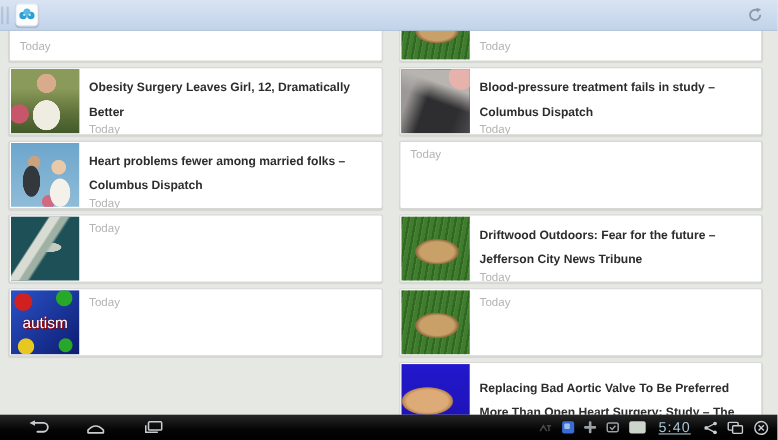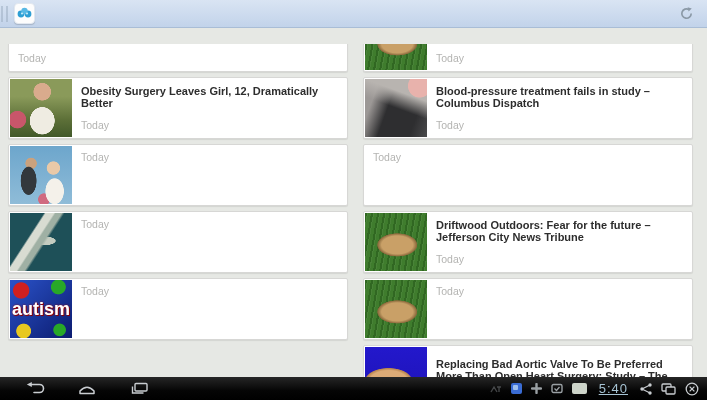--- a/index.html
+++ b/index.html
@@ -13,35 +13,35 @@
     display:flex; align-items:center; z-index:5; }
   .menu-handle { width:7px; height:16px; margin-left:1px;
     border-left:2px solid #9fb0c4; border-right:2px solid #9fb0c4; opacity:.55; }
   .app-logo { width:21px; height:21px; margin-left:6px; background:#fdfdfd;
     border:1px solid #e2e8f0; border-radius:4px; box-shadow:0 1px 1px rgba(0,0,0,.15);
     display:flex; align-items:center; justify-content:center; }
   .refresh-btn { margin-left:auto; margin-right:10px; width:22px; height:22px;
     display:flex; align-items:center; justify-content:center; }
 
   
-  .content { position:absolute; top:44px; left:0; width:707px; height:349px; overflow:hidden;
+  .content { position:absolute; top:28px; left:0; width:707px; height:349px; overflow:hidden;
     display:flex; padding:0 14px 10px 8px; }
   .col { display:flex; flex-direction:column; gap:5px; margin-top:-34px; }
   .col-left  { width:340px; margin-right:15px; }
   .col-right { width:330px; }
 
   .card { background:#ffffff; border:1px solid #d7d7d5; border-radius:2px;
     box-shadow:0 1px 1px rgba(0,0,0,.08); height:62px; flex:0 0 62px;
     display:flex; overflow:hidden; cursor:pointer; }
   .thumb { flex:0 0 62px; width:62px; margin:1px; height:calc(100% - 2px);
     position:relative; overflow:hidden; display:flex; align-items:center; justify-content:center; }
   .card-body { flex:1; display:flex; flex-direction:column; justify-content:space-between;
     padding:7px 10px 7px 8px; min-width:0; }
   .card.no-thumb .card-body { padding-left:9px; }
-  .title { font-size:11px; font-weight:bold; color:#2d2d2d; line-height:12px; }
+  .title { font-size:11px; font-weight:bold; color:#2d2d2d; line-height:22px; }
   .time { font-size:10.5px; color:#b4b4b2; line-height:11px; }
 
   
   .th-deer, .th-deer2, .th-deer-top {
     background:
       radial-gradient(ellipse 42% 26% at 52% 55%, #c9a067 0 60%, #8a6a3c 75%, transparent 78%),
       repeating-linear-gradient(100deg, rgba(15,55,8,.30) 0 2px, rgba(255,255,255,.05) 2px 3px, transparent 3px 6px),
       #3f7c2d; }
   .th-obesity {
     background:
@@ -67,21 +67,21 @@
       linear-gradient(123deg, transparent 34%, #d8dcd2 36% 44%, #9fb0a4 46% 52%, transparent 55%),
       radial-gradient(ellipse 30% 12% at 55% 48%, #c4ccc0 0 60%, transparent 65%),
       #1e5058; }
   .th-autism {
     background:
       radial-gradient(circle 11px at 18% 18%, #d02020 0 70%, transparent 78%),
       radial-gradient(circle 10px at 78% 12%, #28a828 0 70%, transparent 78%),
       radial-gradient(circle 10px at 22% 88%, #e8c820 0 70%, transparent 78%),
       radial-gradient(circle 9px at 80% 86%, #28a828 0 65%, transparent 75%),
       linear-gradient(135deg, #2a52c8, #0c1c70); }
-  .autism-word { color:#fff; font-weight:bold; font-size:18px; letter-spacing:0;
+  .autism-word { color:#fff; font-weight:normal; font-size:14px; letter-spacing:0;
     text-shadow:0 0 2px #a00, 1px 1px 0 #800; }
   .th-hand {
     background:
       radial-gradient(ellipse 52% 30% at 38% 58%, #dcab77 0 58%, #b9854f 70%, transparent 74%),
       linear-gradient(#2318cc, #1d12b4); }
 
   
   .sysbar { position:absolute; left:0; bottom:0; width:707px; height:23px;
     background:linear-gradient(#262626, #050505 60%, #000); z-index:10;
     display:flex; align-items:center; }
@@ -137,20 +137,21 @@
         <div class="thumb th-obesity"></div>
         <div class="card-body">
           <div class="title">Obesity Surgery Leaves Girl, 12, Dramatically Better</div>
           <div class="time">Today</div>
         </div>
       </div>
 
       <div class="card">
         <div class="thumb th-wedding"></div>
         <div class="card-body">
+          <div class="title">Heart problems fewer among married folks – Columbus Dispatch</div>
           <div class="time">Today</div>
         </div>
       </div>
 
       <div class="card">
         <div class="thumb th-ship"></div>
         <div class="card-body">
           <div class="time">Today</div>
         </div>
       </div>

